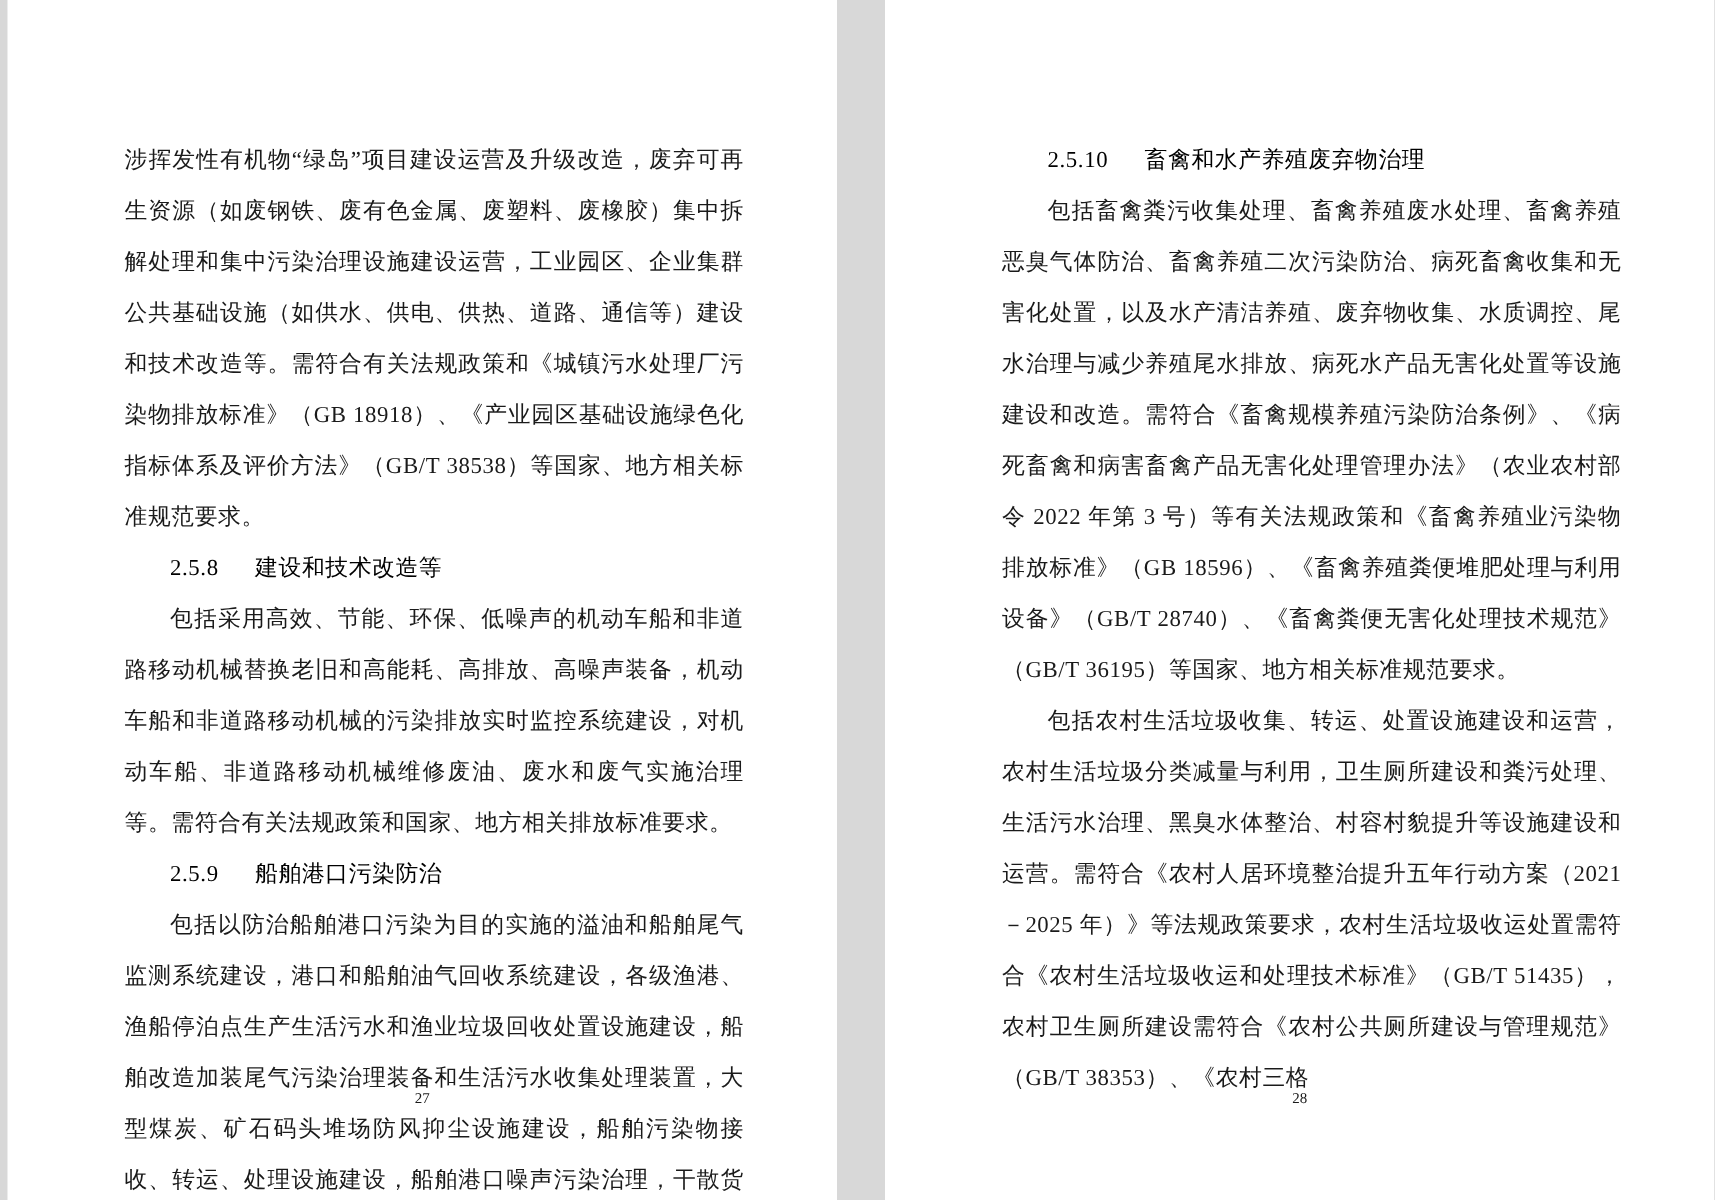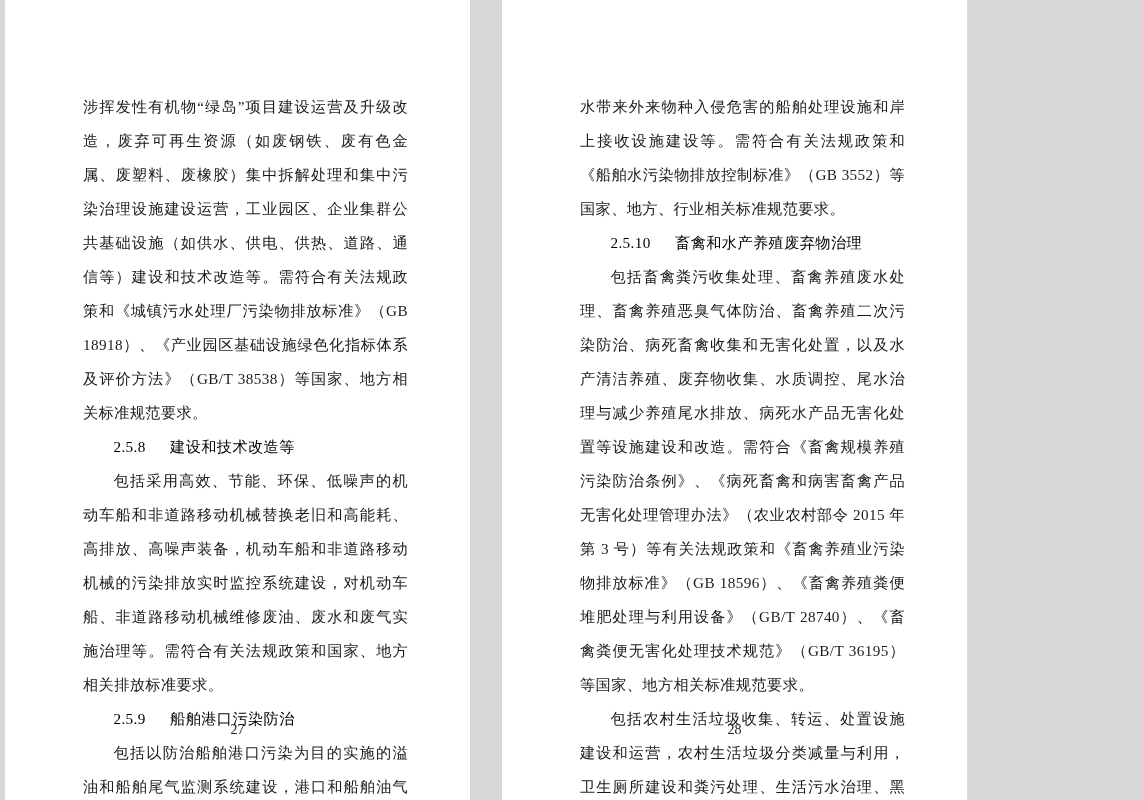--- a/index.html
+++ b/index.html
@@ -4,21 +4,21 @@
 <style>
   html, body {
     margin: 0;
     padding: 0;
     background: #d8d8d8;
     width: 1143px;
     height: 800px;
     overflow: hidden;
   }
   .spread {
-    width: 967px;
+    width: 1143px;
     height: 800px;
     display: flex;
     gap: 12px;
     background: #d8d8d8;
     box-sizing: border-box;
   }
   .page {
     background: #ffffff;
     box-sizing: border-box;
     position: relative;
@@ -68,21 +68,21 @@
     display: inline-block;
     width: 1.6em;
   }
   .page-num {
     position: absolute;
     bottom: 62px;
     left: 0;
     right: 0;
     text-align: center;
     font-family: "Liberation Serif", "DejaVu Serif", serif;
-    font-size: 14px;
+    font-size: 10px;
     color: #1a1a1a;
   }
 </style>
 </head>
 <body>
 
 <div class="spread">
 
   <div class="page page-left">
     <div class="page-inner">
@@ -90,21 +90,20 @@
       <div class="heading"><span class="num">2.5.8</span><span class="gap"></span><span>建设和技术改造等</span></div>
       <p class="para indent">包括采用高效、节能、环保、低噪声的机动车船和非道路移动机械替换老旧和高能耗、高排放、高噪声装备，机动车船和非道路移动机械的污染排放实时监控系统建设，对机动车船、非道路移动机械维修废油、废水和废气实施治理等。需符合有关法规政策和国家、地方相关排放标准要求。</p>
       <div class="heading"><span class="num">2.5.9</span><span class="gap"></span><span>船舶港口污染防治</span></div>
       <p class="para indent">包括以防治船舶港口污染为目的实施的溢油和船舶尾气监测系统建设，港口和船舶油气回收系统建设，各级渔港、渔船停泊点生产生活污水和渔业垃圾回收处置设施建设，船舶改造加装尾气污染治理装备和生活污水收集处理装置，大型煤炭、矿石码头堆场防风抑尘设施建设，船舶污染物接收、转运、处理设施建设，船舶港口噪声污染治理，干散货码头粉尘专项治理，干散货码头装卸工艺绿色升级改造，内河船舶环保设施升级改造，以及按照《国际船舶压载水和沉积物控制与管理公约》避免船舶压载</p>
     </div>
     <div class="page-num">27</div>
   </div>
 
   <div class="page page-right">
     <div class="page-inner">
-      <p class="para">水带来外来物种入侵危害的船舶处理设施和岸上接收设施建设等。需符合有关法规政策和《船舶水污染物排放控制标准》（GB 3552）等国家、地方、行业相关标准规范要求。</p>
       <div class="heading"><span class="num">2.5.10</span><span class="gap"></span><span>畜禽和水产养殖废弃物治理</span></div>
-      <p class="para indent">包括畜禽粪污收集处理、畜禽养殖废水处理、畜禽养殖恶臭气体防治、畜禽养殖二次污染防治、病死畜禽收集和无害化处置，以及水产清洁养殖、废弃物收集、水质调控、尾水治理与减少养殖尾水排放、病死水产品无害化处置等设施建设和改造。需符合《畜禽规模养殖污染防治条例》、《病死畜禽和病害畜禽产品无害化处理管理办法》（农业农村部令 2015 年第 3 号）等有关法规政策和《畜禽养殖业污染物排放标准》（GB 18596）、《畜禽养殖粪便堆肥处理与利用设备》（GB/T 28740）、《畜禽粪便无害化处理技术规范》（GB/T 36195）等国家、地方相关标准规范要求。</p>
+      <p class="para indent">包括畜禽粪污收集处理、畜禽养殖废水处理、畜禽养殖恶臭气体防治、畜禽养殖二次污染防治、病死畜禽收集和无害化处置，以及水产清洁养殖、废弃物收集、水质调控、尾水治理与减少养殖尾水排放、病死水产品无害化处置等设施建设和改造。需符合《畜禽规模养殖污染防治条例》、《病死畜禽和病害畜禽产品无害化处理管理办法》（农业农村部令 2022 年第 3 号）等有关法规政策和《畜禽养殖业污染物排放标准》（GB 18596）、《畜禽养殖粪便堆肥处理与利用设备》（GB/T 28740）、《畜禽粪便无害化处理技术规范》（GB/T 36195）等国家、地方相关标准规范要求。</p>
       <p class="para indent">包括农村生活垃圾收集、转运、处置设施建设和运营，农村生活垃圾分类减量与利用，卫生厕所建设和粪污处理、生活污水治理、黑臭水体整治、村容村貌提升等设施建设和运营。需符合《农村人居环境整治提升五年行动方案（2021－2025 年）》等法规政策要求，农村生活垃圾收运处置需符合《农村生活垃圾收运和处理技术标准》（GB/T 51435），农村卫生厕所建设需符合《农村公共厕所建设与管理规范》（GB/T 38353）、《农村三格</p>
     </div>
     <div class="page-num">28</div>
   </div>
 
 </div>
 
 </body></html>

